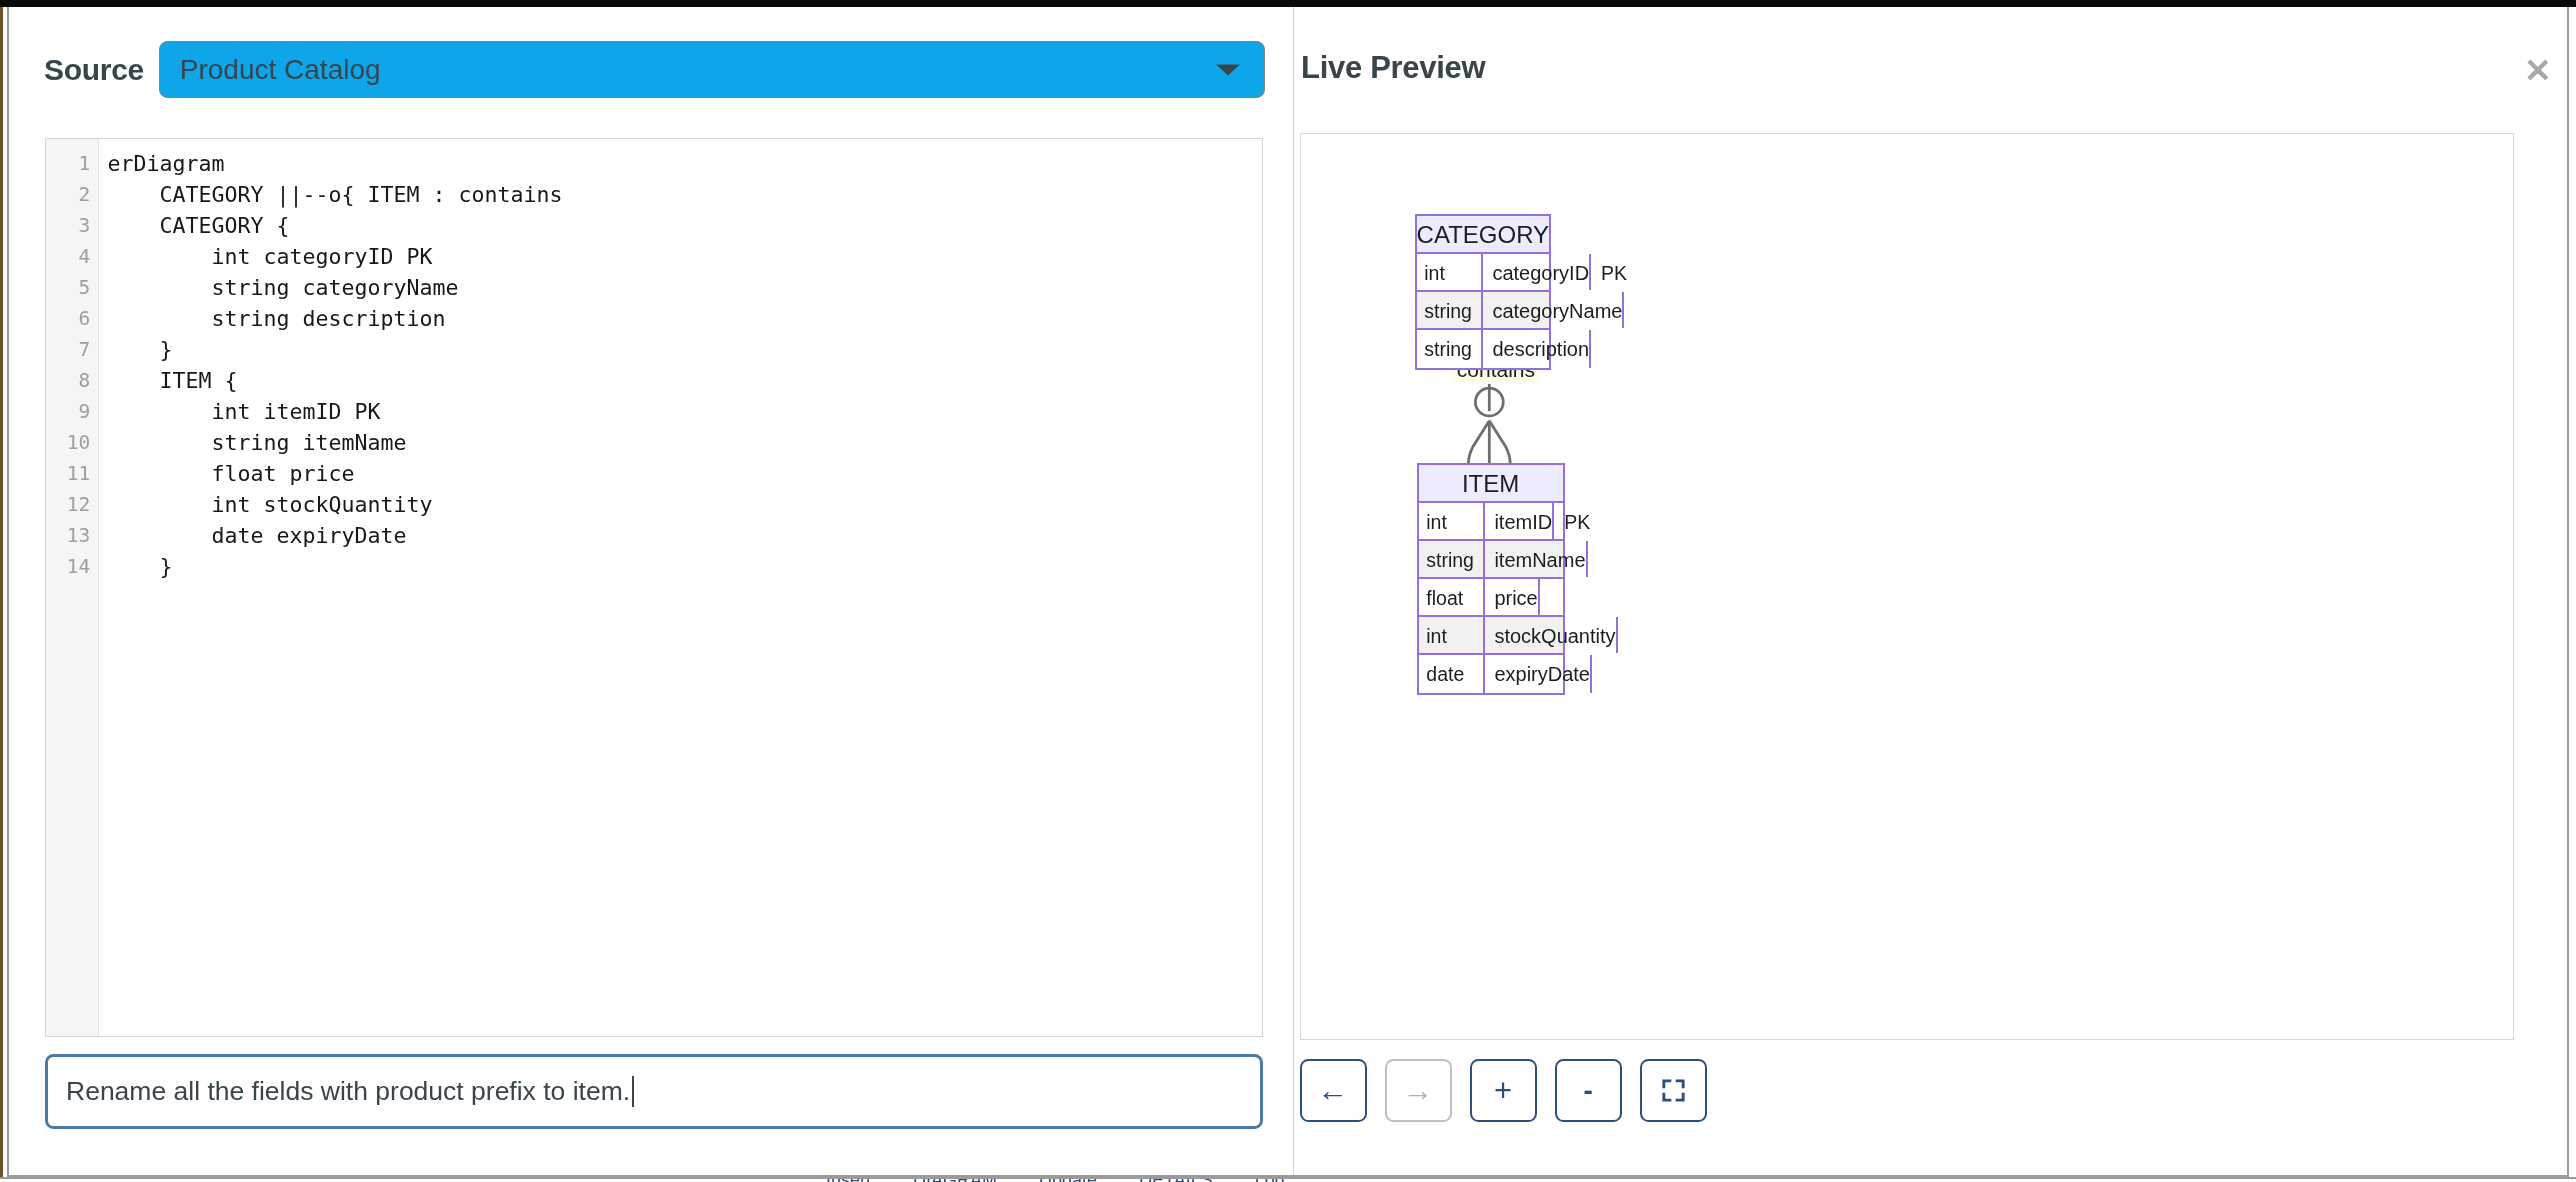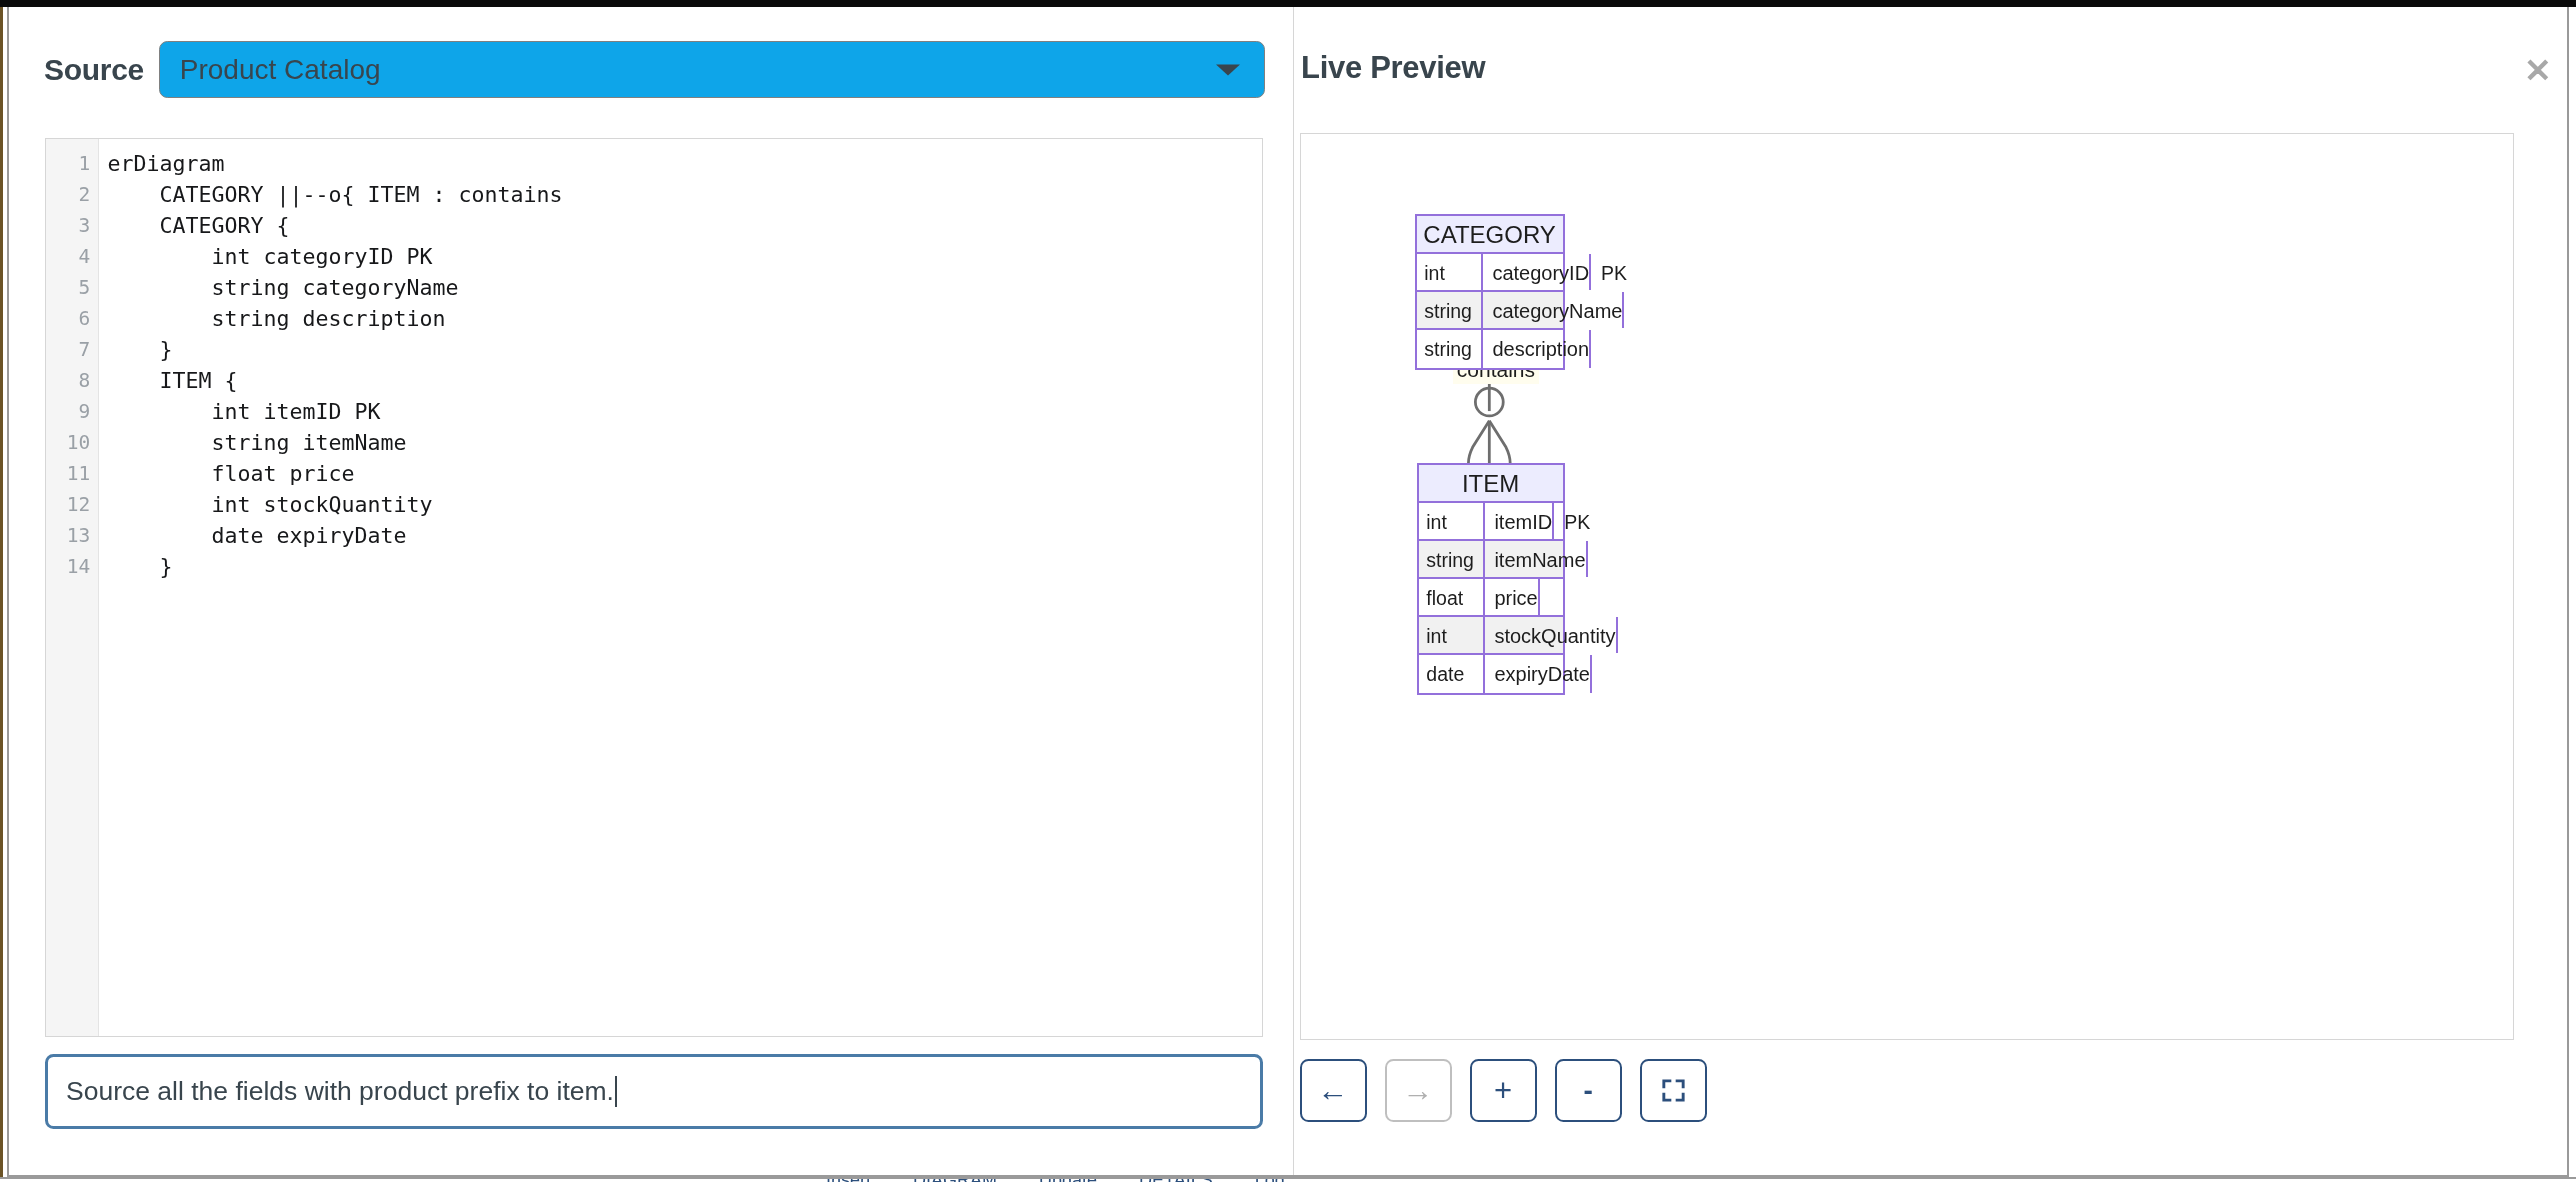--- a/index.html
+++ b/index.html
@@ -277,21 +277,21 @@
           <div>        string itemName</div>
           <div>        float price</div>
           <div>        int stockQuantity</div>
           <div>        date expiryDate</div>
           <div>    }</div>
         </div>
       </div>
 
       <div id="prompt-wrap">
         <div id="prompt-input">
-          <span>Source all the fields with product prefix to item.</span>
+          <span>Rename all the fields with product prefix to item.</span>
           <span id="prompt-caret"></span>
         </div>
       </div>
     </div>
 
     <div id="right-col">
 
       <div id="prev-title">Live Preview</div>
 
       <div id="close-btn">✕</div>
@@ -309,21 +309,21 @@
 
             <circle cx="270" cy="385" r="20"></circle>
             <path d="M 270 412 L 246 450 Q 240 462 240 473"></path>
             <path d="M 270 412 L 294 450 Q 300 462 300 473"></path>
             <line x1="270" y1="412" x2="270" y2="473"></line>
           </g>
         </svg>
 
         <div id="rel-label" style="left:152px; top:223px;">contains</div>
 
-        <div class="entity" style="left:114px; top:80px; width:150px;">
+        <div class="entity" style="left:114px; top:80px; width:136px;">
           <div class="entity-head">CATEGORY</div>
           <div class="attr-row">
             <div class="attr-type">int</div>
             <div class="attr-name">categoryID</div>
             <div class="attr-key">PK</div>
           </div>
           <div class="attr-row alt">
             <div class="attr-type">string</div>
             <div class="attr-name">categoryName</div>
             <div class="attr-key"></div>

